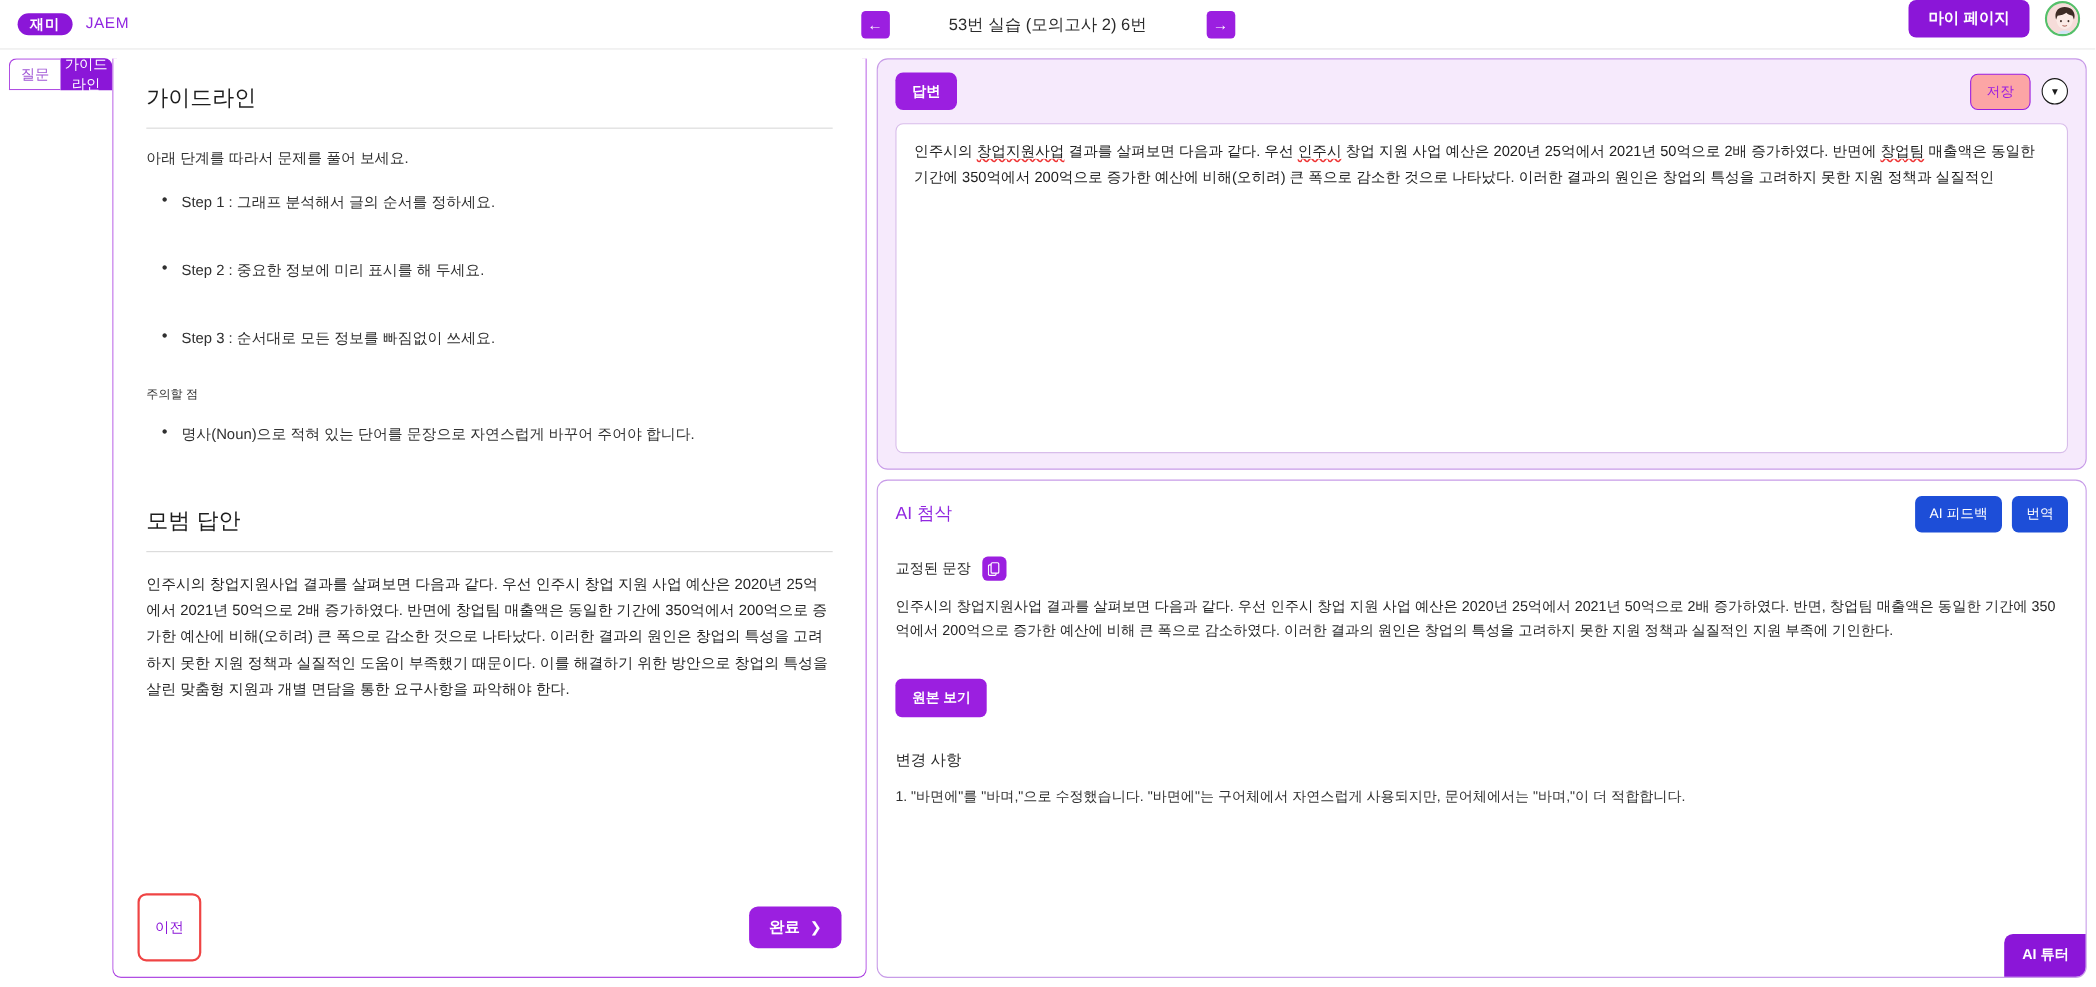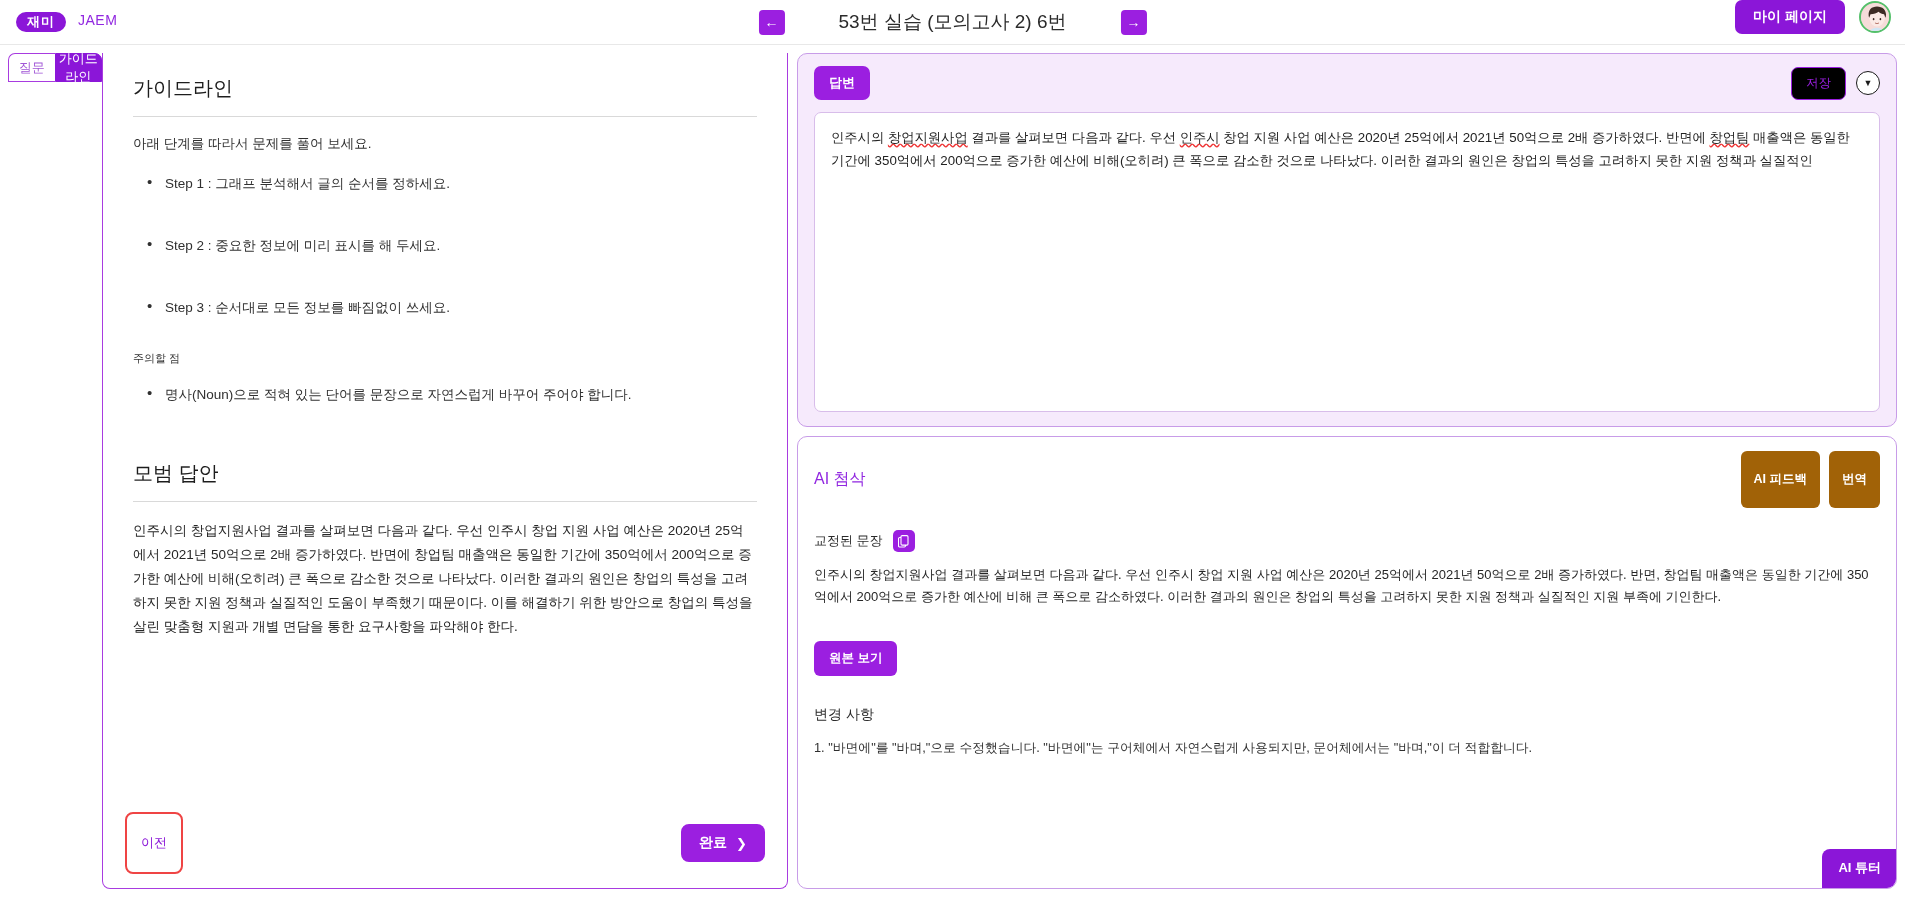--- a/index.html
+++ b/index.html
@@ -41,21 +41,21 @@
     gap: 54px;
   }
   .nav-arrow {
     width: 26px; height: 25px;
     background: #9b1fe0;
     border: none; border-radius: 4px;
     color: #ffffff; font-size: 14px; line-height: 1;
     cursor: pointer;
     display: flex; align-items: center; justify-content: center;
   }
-  .nav-title { font-size: 19px; color: #2b2b2b; white-space: nowrap; }
+  .nav-title { font-size: 15px; color: #2b2b2b; white-space: nowrap; }
 
   .topbar-right {
     position: absolute; right: 14px; top: 0; height: 33px;
     display: flex; align-items: center; gap: 14px;
   }
   .mypage-btn {
     background: #8b16d8; color: #ffffff;
     border: none; border-radius: 7px;
     font-size: 14px; font-weight: 700;
     padding: 8px 18px; cursor: pointer;
@@ -151,21 +151,21 @@
   }
   .answer-head { display: flex; align-items: center; justify-content: space-between; }
   .badge-answer {
     background: #9b1fe0; color: #ffffff;
     font-size: 13px; font-weight: 700;
     border-radius: 7px; padding: 8px 15px;
     border: none; cursor: pointer; font-family: inherit;
   }
   .answer-head-right { display: flex; align-items: center; gap: 10px; }
   .save-btn {
-    background: #000000; color: #9b1fe0;
+    background: #fca5a5; color: #9b1fe0;
     border: 1.5px solid #9b1fe0; border-radius: 7px;
     font-size: 12.5px; padding: 7px 14px; cursor: pointer;
     font-family: inherit;
   }
   .circle-btn {
     width: 24px; height: 24px; border-radius: 50%;
     border: 1.6px solid #1a1a1a; background: #ffffff;
     display: flex; align-items: center; justify-content: center;
     cursor: pointer; font-size: 9px; color: #1a1a1a;
     padding: 0;
@@ -188,23 +188,23 @@
     border-radius: 10px;
     background: #ffffff;
     padding: 14px 16px;
     position: relative;
     overflow: hidden;
   }
   .ai-head { display: flex; align-items: center; justify-content: space-between; gap: 24px; }
   .ai-title { font-size: 16px; color: #9127e0; }
   .ai-head-right { display: flex; gap: 9px; }
   .pill-btn {
-    background: #a16207; color: #ffffff; border: none;
-    border-radius: 6px; font-size: 12.5px; font-weight: 700;
-    padding: 20px 13px; cursor: pointer; font-family: inherit;
+    background: #1d4ed8; color: #ffffff; border: none;
+    border-radius: 6px; font-size: 12.5px; font-weight: 400;
+    padding: 8px 13px; cursor: pointer; font-family: inherit;
   }
   .corrected-row { display: flex; align-items: center; gap: 10px; margin-top: 22px; }
   .corrected-label { font-size: 13px; color: #2a2a2a; }
   .copy-btn {
     width: 22px; height: 22px; border-radius: 5px;
     background: #9b1fe0; border: none; cursor: pointer;
     display: flex; align-items: center; justify-content: center;
     padding: 0;
   }
   .corrected-text { margin-top: 12px; font-size: 13px; line-height: 1.72; color: #262626; }

